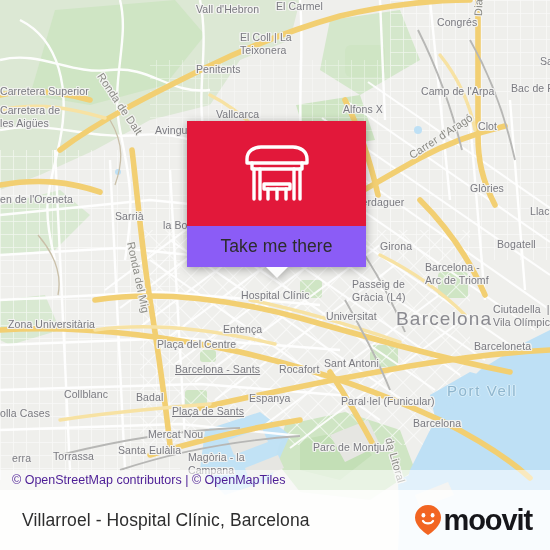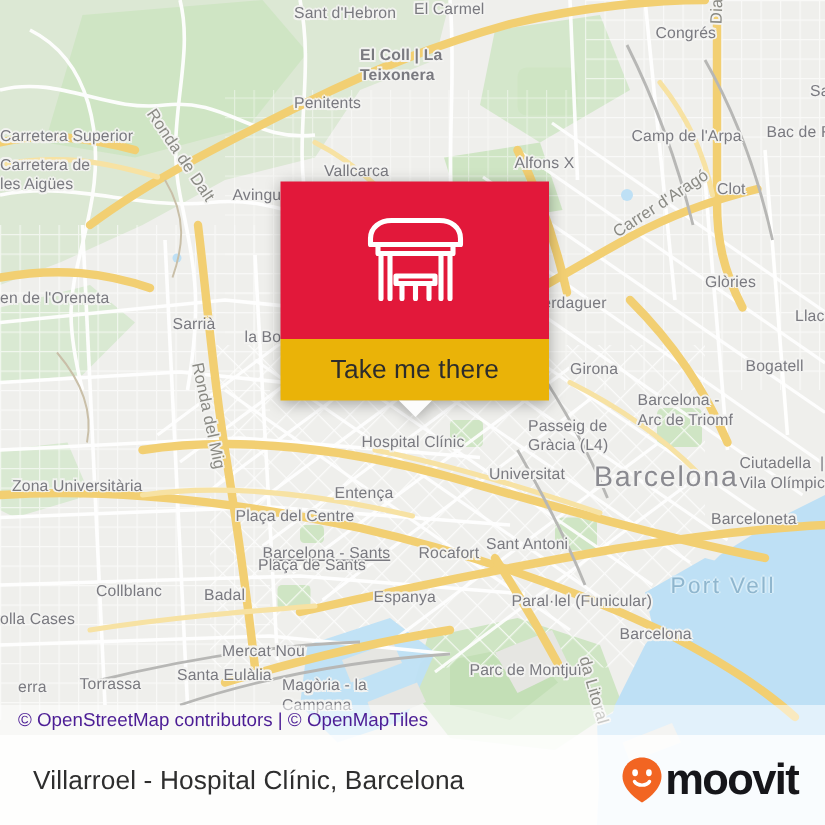--- a/index.html
+++ b/index.html
@@ -50,21 +50,21 @@
     width:179px;
     filter:drop-shadow(0 2px 5px rgba(0,0,0,0.33));
   }
   .popup-head {
     height:105px;
     background:#E2183A;
     display:flex; align-items:center; justify-content:center;
   }
   .popup-foot {
     height:41px;
-    background:#eab308;
+    background:#8b5cf6;
     display:flex; align-items:center; justify-content:center;
   }
   .popup-foot-label {
     font-size:17.5px; color:#2C2C2C; letter-spacing:.1px;
   }
   .popup-tail {
     position:absolute;
     left:50%; margin-left:-11px; top:146px;
     width:0; height:0;
     border-left:11px solid transparent;
@@ -253,24 +253,24 @@
         <path d="M345,300 C362,330 378,360 390,390"></path>
       </g>
 
       <g stroke="#C9BFA8" stroke-width="1.3" fill="none">
         <path d="M110,120 C125,145 122,165 115,185"></path>
         <path d="M38,235 C55,255 62,275 58,295"></path>
       </g>
     </svg>
 
     <div>
-        <div class="map-label " style="left: 196px; top: 3px;">Sant d'Hebron</div>
+        <div class="map-label " style="left: 196px; top: 3px;">Vall d'Hebron</div>
         <div class="map-label " style="left: 276px; top: 0px;">El Carmel</div>
         <div class="map-label " style="left: 437px; top: 16px;">Congrés</div>
-        <div class="map-label two-line" style="left: 240px; top: 31px; font-weight: bold;">El Coll | La
+        <div class="map-label two-line" style="left: 240px; top: 31px;">El Coll | La
 Teixonera</div>
         <div class="map-label " style="left: 196px; top: 63px;">Penitents</div>
         <div class="map-label " style="left: 421px; top: 85px;">Camp de l'Arpa</div>
         <div class="map-label " style="left: 511px; top: 82px;">Bac de Roda</div>
         <div class="map-label " style="left: 216px; top: 108px;">Vallcarca</div>
         <div class="map-label " style="left: 343px; top: 103px;">Alfons X</div>
         <div class="map-label " style="left: 478px; top: 120px;">Clot</div>
         <div class="map-label " style="left: 0px; top: 85px;">Carretera Superior</div>
         <div class="map-label two-line" style="left: 0px; top: 104px;">Carretera de
 les Aigües</div>
@@ -294,21 +294,21 @@
         <div class="map-label big" style="left: 396px; top: 308px;">Barcelona</div>
         <div class="map-label " style="left: 8px; top: 318px;">Zona Universitària</div>
         <div class="map-label " style="left: 223px; top: 323px;">Entença</div>
         <div class="map-label " style="left: 157px; top: 338px;">Plaça del Centre</div>
         <div class="map-label " style="left: 450px; top: 340px; padding-left: 24px;">Barceloneta</div>
         <div class="map-label " style="left: 175px; top: 363px; text-decoration: underline;">Barcelona - Sants</div>
         <div class="map-label " style="left: 279px; top: 363px;">Rocafort</div>
         <div class="map-label " style="left: 324px; top: 357px;">Sant Antoni</div>
         <div class="map-label " style="left: 64px; top: 388px;">Collblanc</div>
         <div class="map-label " style="left: 136px; top: 391px;">Badal</div>
-        <div class="map-label " style="left: 172px; top: 371px;">Plaça de Sants</div>
+        <div class="map-label " style="left: 172px; top: 405px; text-decoration: underline;">Plaça de Sants</div>
         <div class="map-label " style="left: 249px; top: 392px;">Espanya</div>
         <div class="map-label " style="left: 341px; top: 395px;">Paral·lel (Funicular)</div>
         <div class="map-label water" style="left: 447px; top: 382px;">Port Vell</div>
         <div class="map-label " style="left: 0px; top: 407px;">olla Cases</div>
         <div class="map-label " style="left: 148px; top: 428px;">Mercat Nou</div>
         <div class="map-label " style="left: 413px; top: 417px;">Barcelona</div>
         <div class="map-label " style="left: 53px; top: 450px;">Torrassa</div>
         <div class="map-label " style="left: 118px; top: 444px;">Santa Eulàlia</div>
         <div class="map-label two-line" style="left: 188px; top: 451px;">Magòria - la
 Campana</div>

